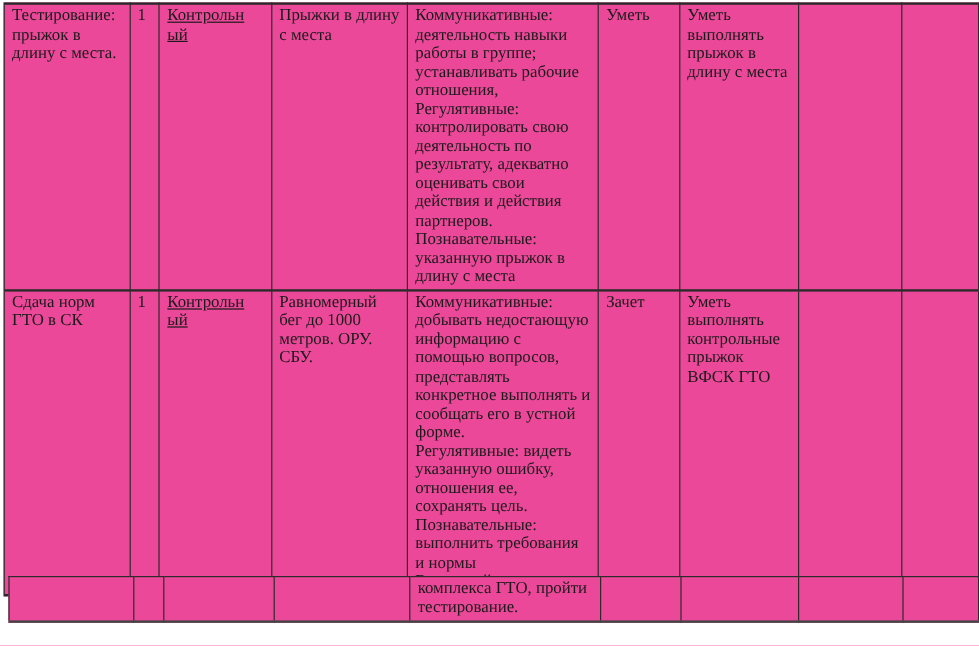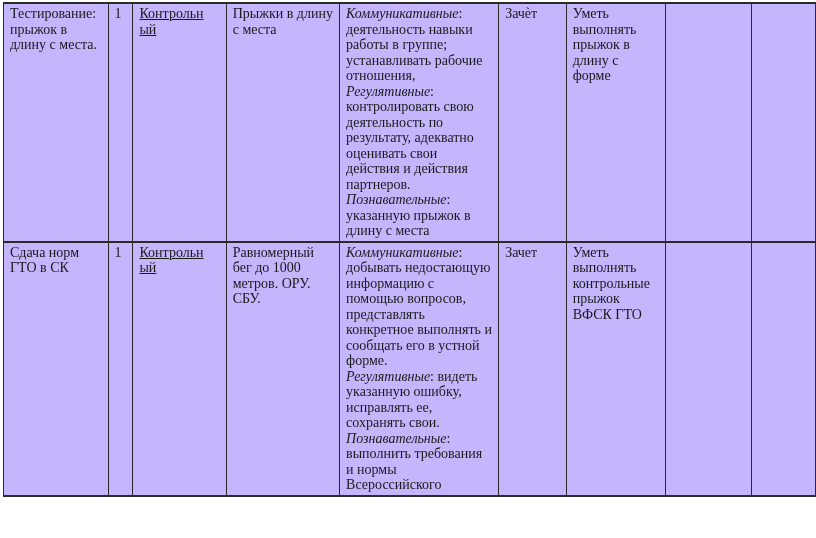--- a/index.html
+++ b/index.html
@@ -18,21 +18,21 @@
   .page {
     position: absolute;
     top: 0; left: 0;
     width: 816px;
     height: 538px;
   }
   table.doc-table {
     border-collapse: collapse;
     table-layout: fixed;
     position: absolute;
-    background: #c4b5fd;
+    background: #ec4899;
   }
   #main-table {
     left: 3px;
     top: 2px;
     border-top: 2px solid #2b2b2b;
     border-bottom: 2px solid #2b2b2b;
   }
   #main-table tr:first-child {
     border-bottom: 2px solid #2b2b2b;
   }
@@ -51,21 +51,20 @@
     overflow: hidden;
     overflow-wrap: break-word;
     word-break: break-word;
   }
   
   table.doc-table td:nth-child(3) {
     padding-right: 18px;
     text-decoration: underline;
   }
   table.doc-table td .it {
-    font-style: italic;
     margin-top: 36px;
   }
   col.c1 { width: 107px; }
   col.c2 { width: 25px;  }
   col.c3 { width: 95px;  }
   col.c4 { width: 116px; }
   col.c5 { width: 163px; }
   col.c6 { width: 69px;  }
   col.c7 { width: 101px; }
   col.c8 { width: 89px;  }
@@ -88,33 +87,59 @@
         <col class="c8">
         <col class="c9">
     </colgroup>
     <tbody>
         <tr style="height: 219px;">
           <td><span>Тестирование: прыжок в длину с места.</span></td>
           <td><span>1</span></td>
           <td><span>Контрольный</span></td>
           <td><span>Прыжки в длину с места</span></td>
           <td><span class="it">Коммуникативные</span><span>: деятельность навыки работы в группе; устанавливать рабочие отношения,</span><br><span class="it">Регулятивные</span><span>: контролировать свою деятельность по результату, адекватно оценивать свои действия и действия партнеров.</span><br><span class="it">Познавательные</span><span>: указанную прыжок в длину с места</span></td>
-          <td><span>Зачѐт</span></td>
-          <td><span>Уметь выполнять прыжок в длину с форме</span></td>
+          <td><span>Уметь</span></td>
+          <td><span>Уметь выполнять прыжок в длину с места</span></td>
           <td></td>
           <td></td>
         </tr>
         <tr style="height: 241px;">
           <td><span>Сдача норм ГТО в СК</span></td>
           <td><span>1</span></td>
           <td><span>Контрольный</span></td>
           <td><span>Равномерный бег до 1000 метров. ОРУ. СБУ.</span></td>
-          <td><span class="it">Коммуникативные</span><span>: добывать недостающую информацию с помощью вопросов, представлять конкретное выполнять и сообщать его в устной форме.</span><br><span class="it">Регулятивные</span><span>: видеть указанную ошибку, исправлять ее, сохранять свои.</span><br><span class="it">Познавательные</span><span>: выполнить требования и нормы Всероссийского</span></td>
+          <td><span class="it">Коммуникативные</span><span>: добывать недостающую информацию с помощью вопросов, представлять конкретное выполнять и сообщать его в устной форме.</span><br><span class="it">Регулятивные</span><span>: видеть указанную ошибку, отношения ее, сохранять цель.</span><br><span class="it">Познавательные</span><span>: выполнить требования и нормы Всероссийского</span></td>
           <td><span>Зачет</span></td>
           <td><span>Уметь выполнять контрольные прыжок ВФСК ГТО</span></td>
           <td></td>
           <td></td>
         </tr>
       </tbody>
   </table>
 
+  <table class="doc-table" id="continuation-table">
+    <colgroup>
+      <col class="c1">
+        <col class="c2">
+        <col class="c3">
+        <col class="c4">
+      <col class="c5">
+        <col class="c6">
+        <col class="c7">
+        <col class="c8">
+        <col class="c9">
+    </colgroup>
+    <tbody>
+        <tr style="height: 37px;">
+          <td></td>
+          <td></td>
+          <td></td>
+          <td></td>
+          <td><span>комплекса ГТО, пройти тестирование.</span></td>
+          <td></td>
+          <td></td>
+          <td></td>
+          <td></td>
+        </tr>
+      </tbody>
+  </table>
 
 </div>
 
 </body></html>

